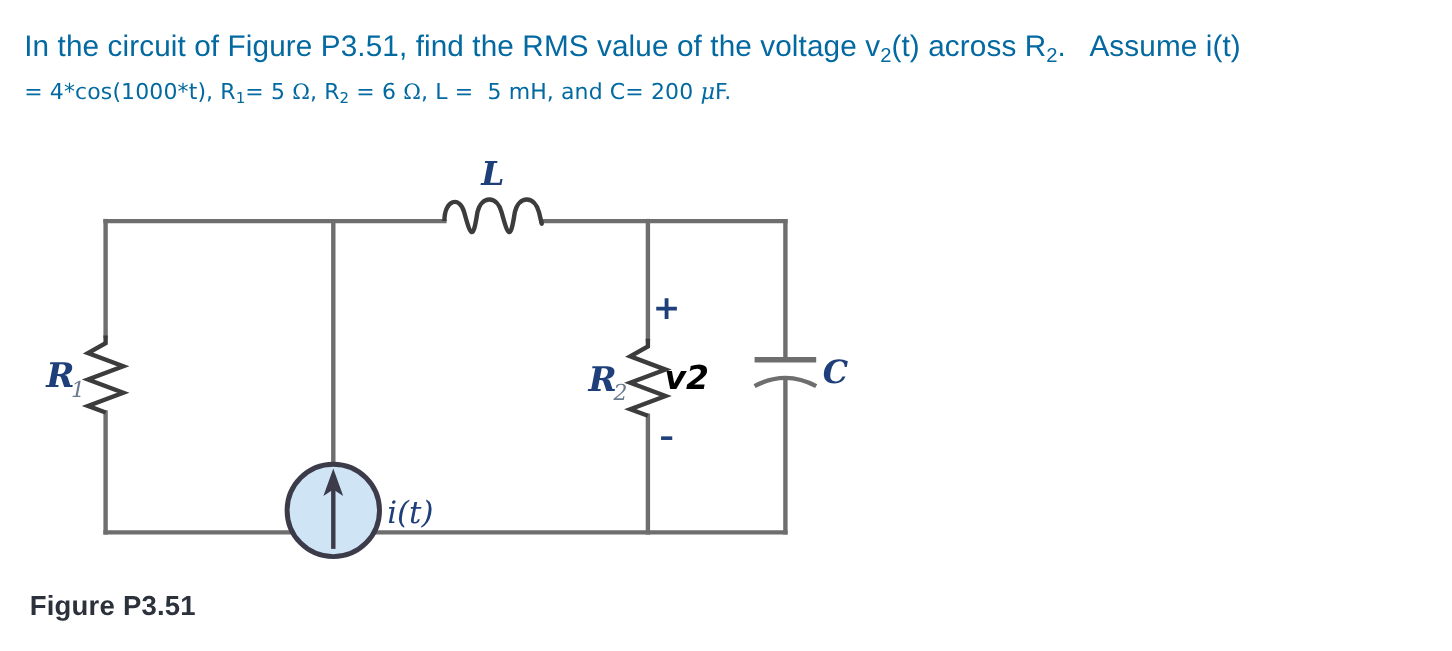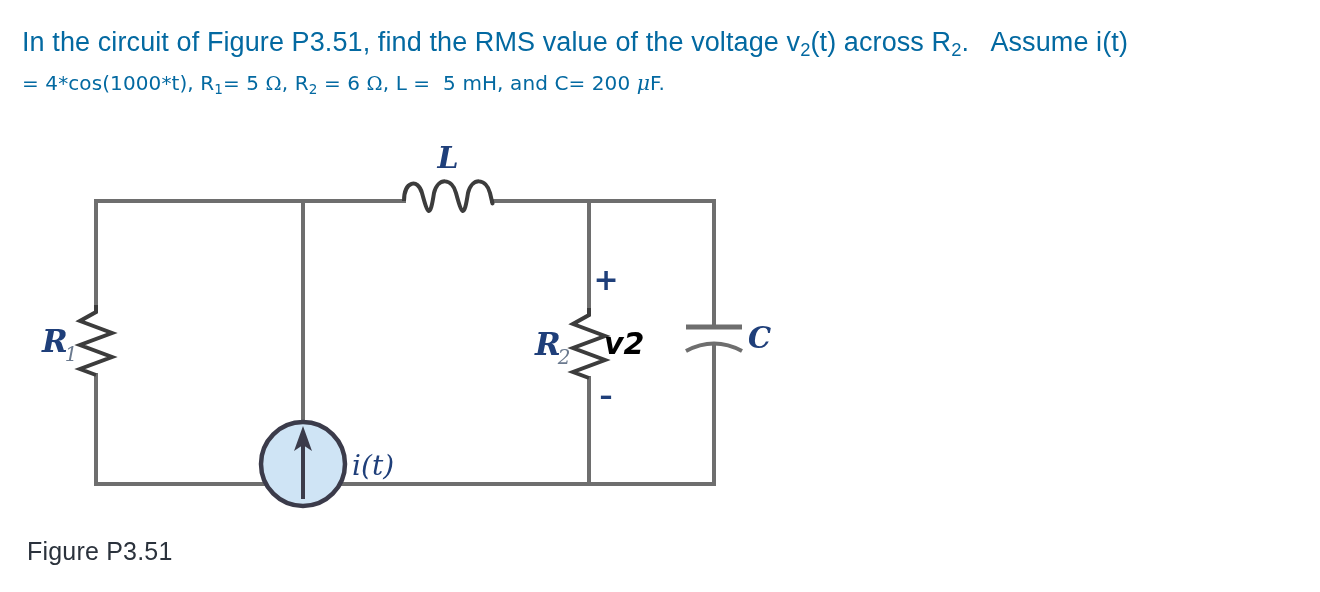--- a/index.html
+++ b/index.html
@@ -64,21 +64,21 @@
     top: 0;
   }
 
   
   .figure-caption {
     position: absolute;
     left: 27px;
     top: 537px;
     color: #2b323c;
     font-size: 25px;
-    font-weight: normal;
+    font-weight: bold;
     font-family: "Liberation Sans", sans-serif;
     letter-spacing: 0.2px;
   }
 </style>
 </head>
 <body>
 
 <div class="problem-text">
   <span class="problem-line problem-line-1"><span>In the circuit of Figure P3.51, find the RMS value of the voltage v</span><sub>2</sub><span>(t) across R</span><sub>2</sub><span>.   Assume i(t)</span></span>
   <span class="problem-line problem-line-2"><span>= 4*cos(1000*t), R</span><sub>1</sub><span>= 5 </span><span class="ohm">Ω</span><span>, R</span><sub>2</sub><span> = 6 </span><span class="ohm">Ω</span><span>, L =  5 mH, and C= 200 </span><span class="mu">μ</span><span>F.</span></span>

